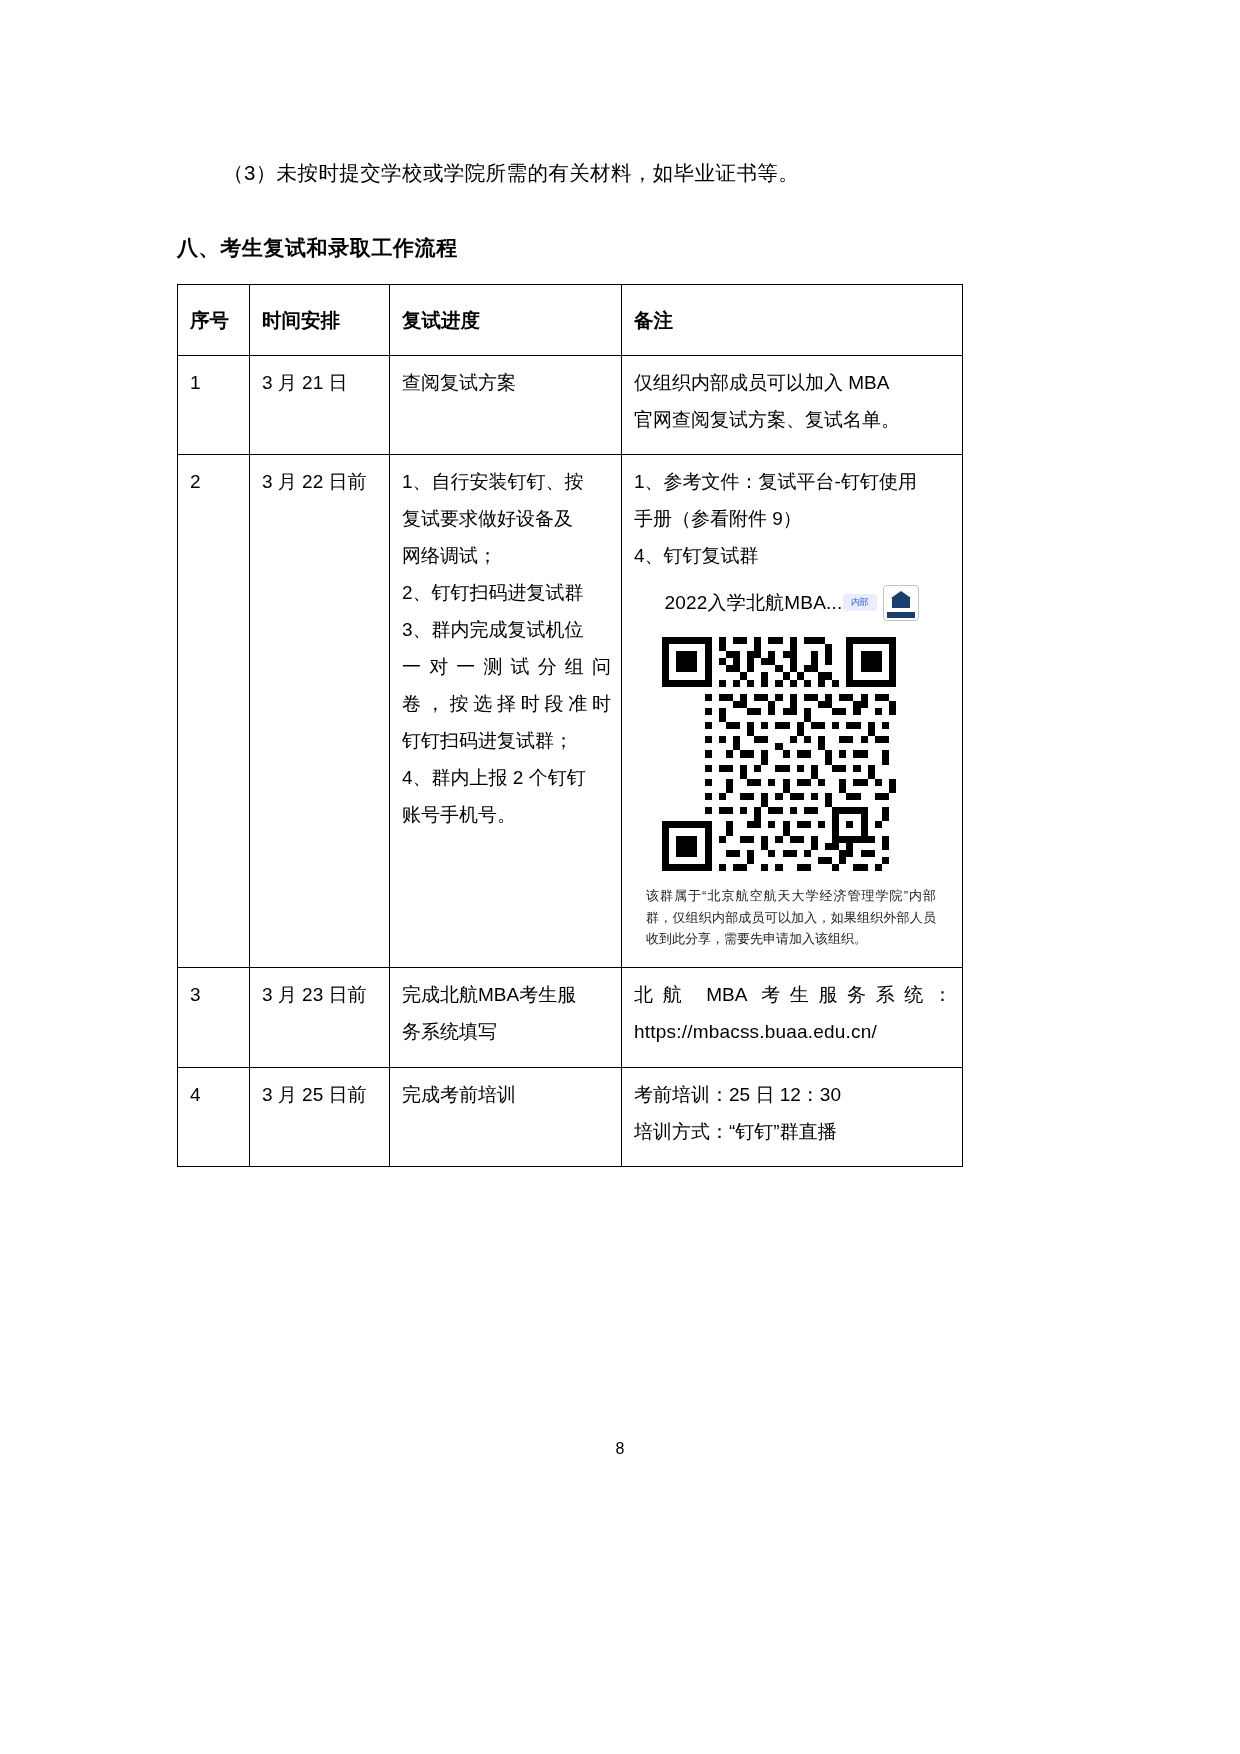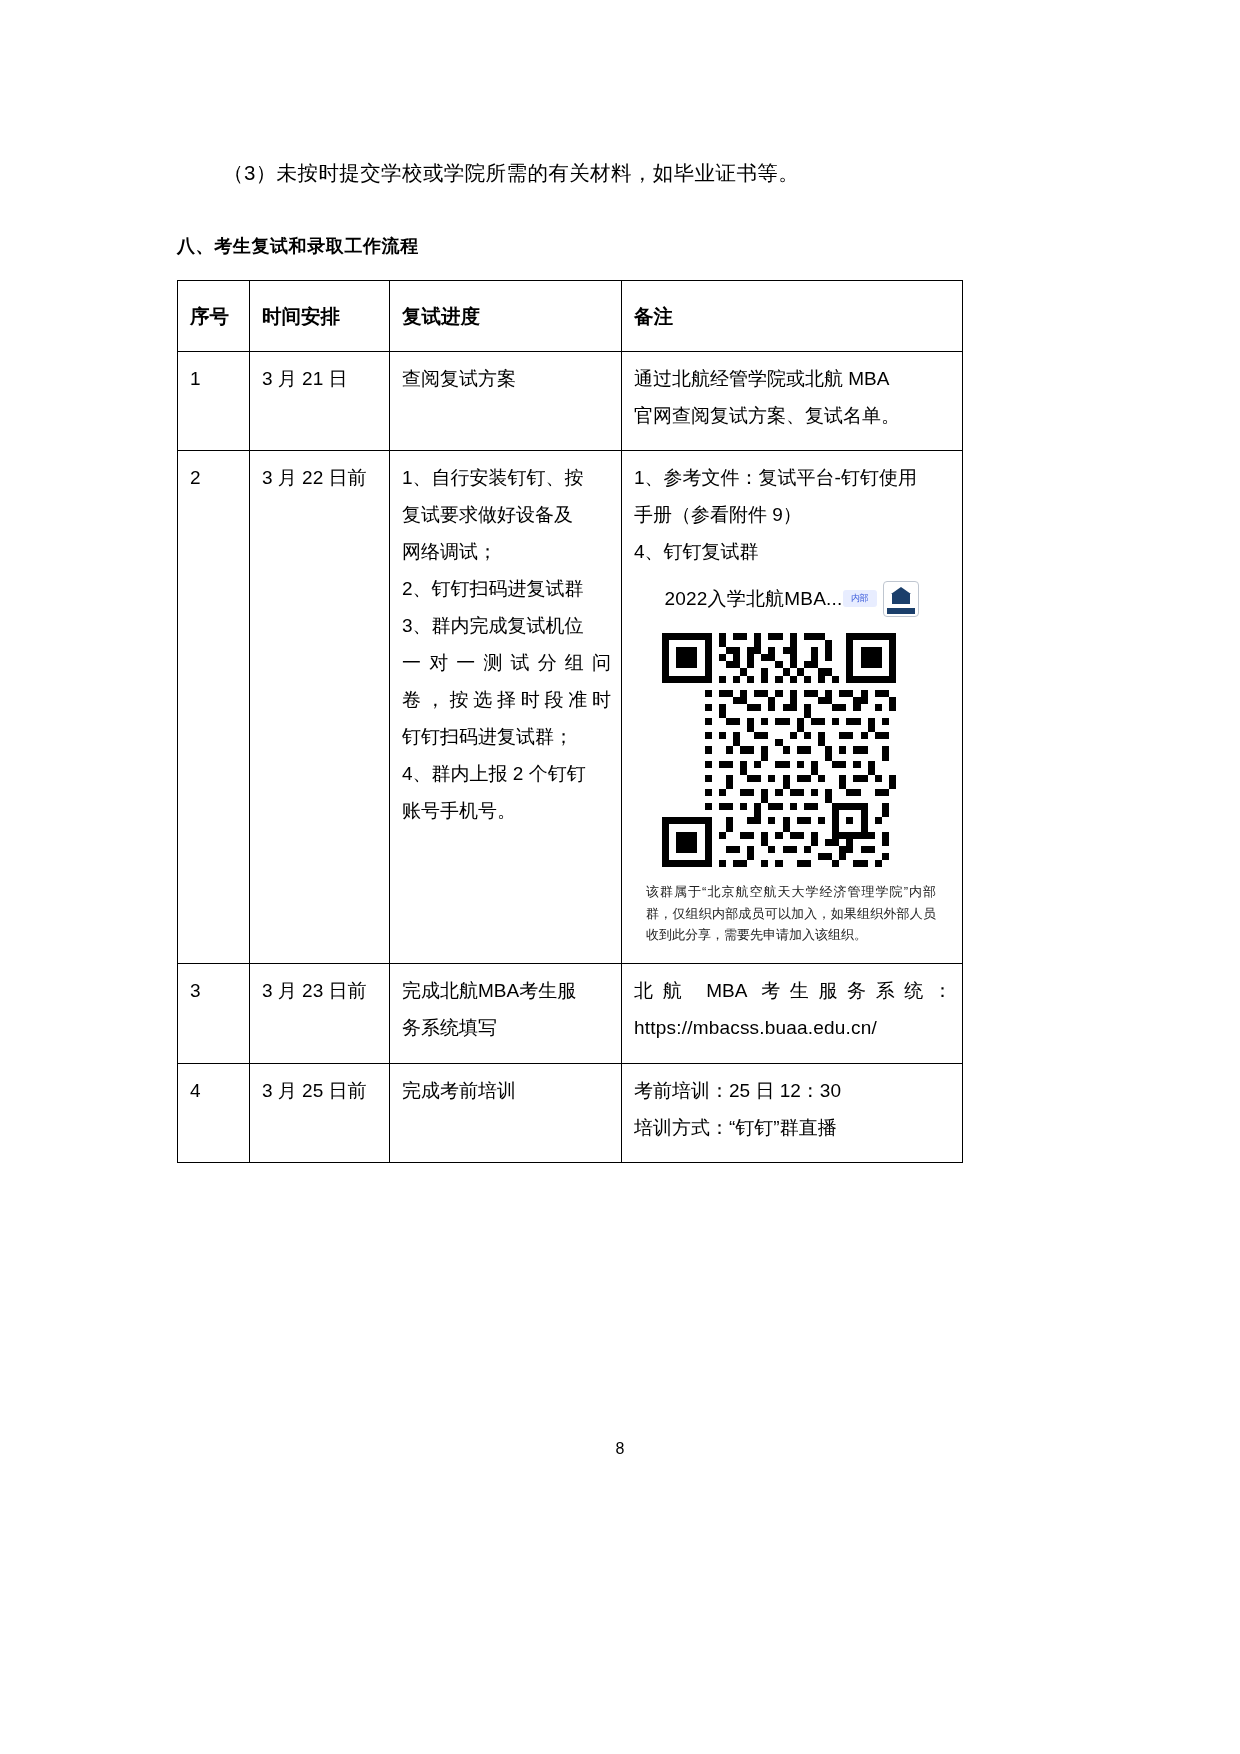--- a/index.html
+++ b/index.html
@@ -31,21 +31,21 @@
   .para {
     font-size: 20.5px;
     line-height: 1.6;
     letter-spacing: 0.4px;
     margin: 0 0 0 0;
     padding-left: 46px;
   }
   .para.p1 { margin-bottom: 44px; }
   .para.p2 { margin-bottom: 52px; }
   .section-heading {
-    font-size: 18px;
+    font-size: 21px;
     font-weight: bold;
     letter-spacing: 0.6px;
     margin: 0 0 22px 0;
     padding-left: 0;
   }
   table.flow {
     border-collapse: collapse;
     width: 785px;
     table-layout: fixed;
   }
@@ -189,21 +189,21 @@
       </thead>
       <tbody>
 
         <tr>
           <td>1</td>
           <td>3 月 21 日</td>
           <td>
             <span class="cell-line">查阅复试方案</span>
           </td>
           <td>
-            <span class="cell-line">通过北航经管学院或北航 MBA</span>
+            <span class="cell-line">仅组织内部成员可以加入 MBA</span>
             <span class="cell-line">官网查阅复试方案、复试名单。</span>
           </td>
         </tr>
 
         <tr>
           <td>2</td>
           <td>3 月 22 日前</td>
           <td>
             <span class="cell-line">1、自行安装钉钉、按</span>
             <span class="cell-line">复试要求做好设备及</span>

